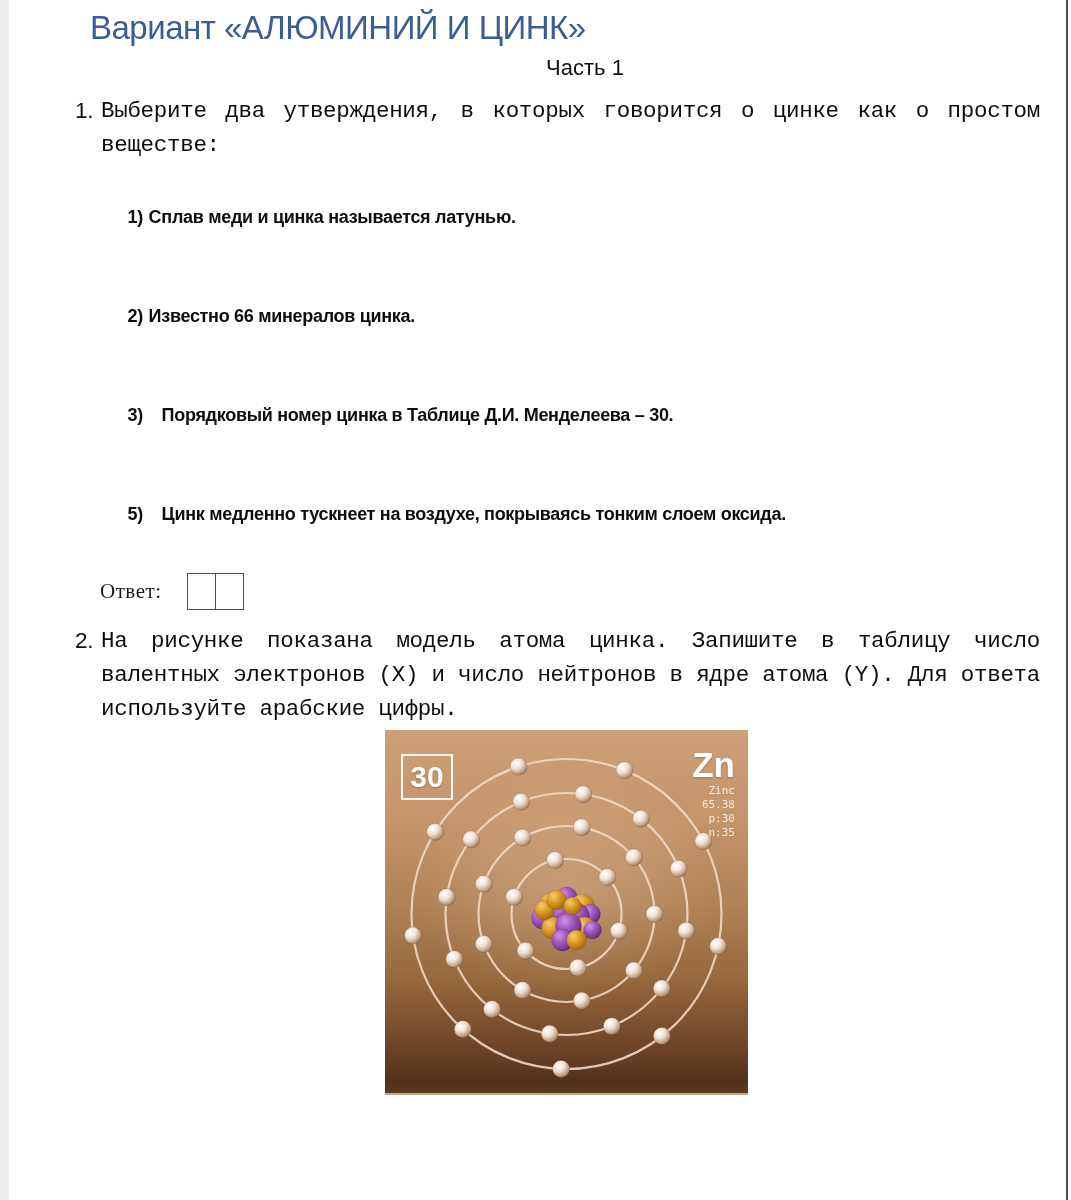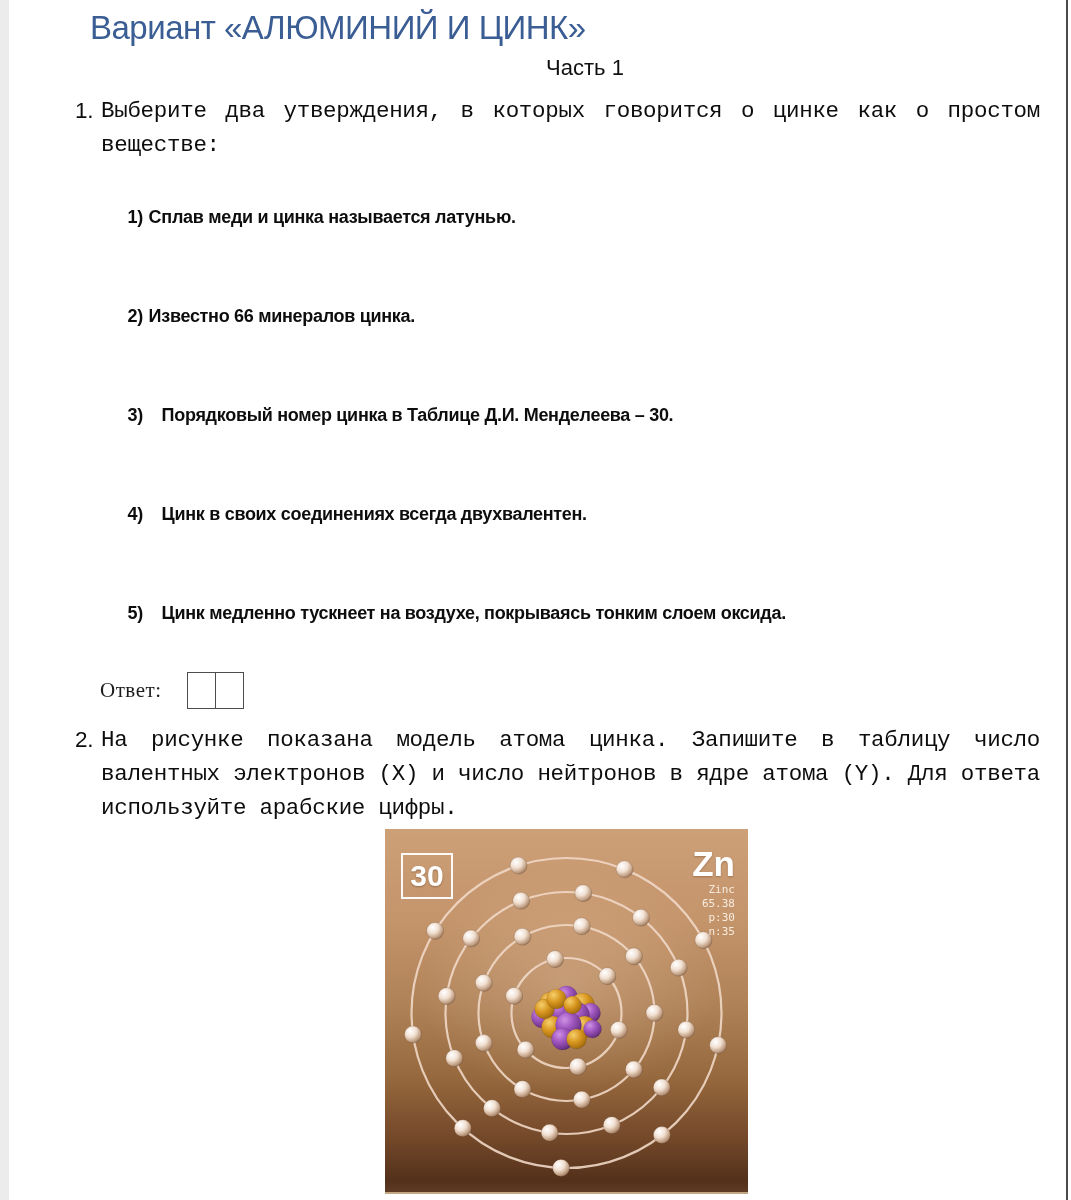--- a/index.html
+++ b/index.html
@@ -91,23 +91,20 @@
 
     <div class="options">
       <div class="option narrow">
         <span class="onum">1)</span><span>Сплав меди и цинка называется латунью.</span>
       </div>
       <div class="option narrow">
         <span class="onum">2)</span><span>Известно 66 минералов цинка.</span>
       </div>
       <div class="option">
         <span class="onum">3)</span><span>Порядковый номер цинка в Таблице Д.И. Менделеева – 30.</span>
-      </div>
-      <div class="option">
-        <span class="onum">4)</span><span>Цинк в своих соединениях всегда двухвалентен.</span>
       </div>
       <div class="option">
         <span class="onum">5)</span><span>Цинк медленно тускнеет на воздухе, покрываясь тонким слоем оксида.</span>
       </div>
     </div>
 
     <div class="answer-row a1">
       <span class="answer-label">Ответ:</span>
       <table class="ans a1-table">
         <tbody>

